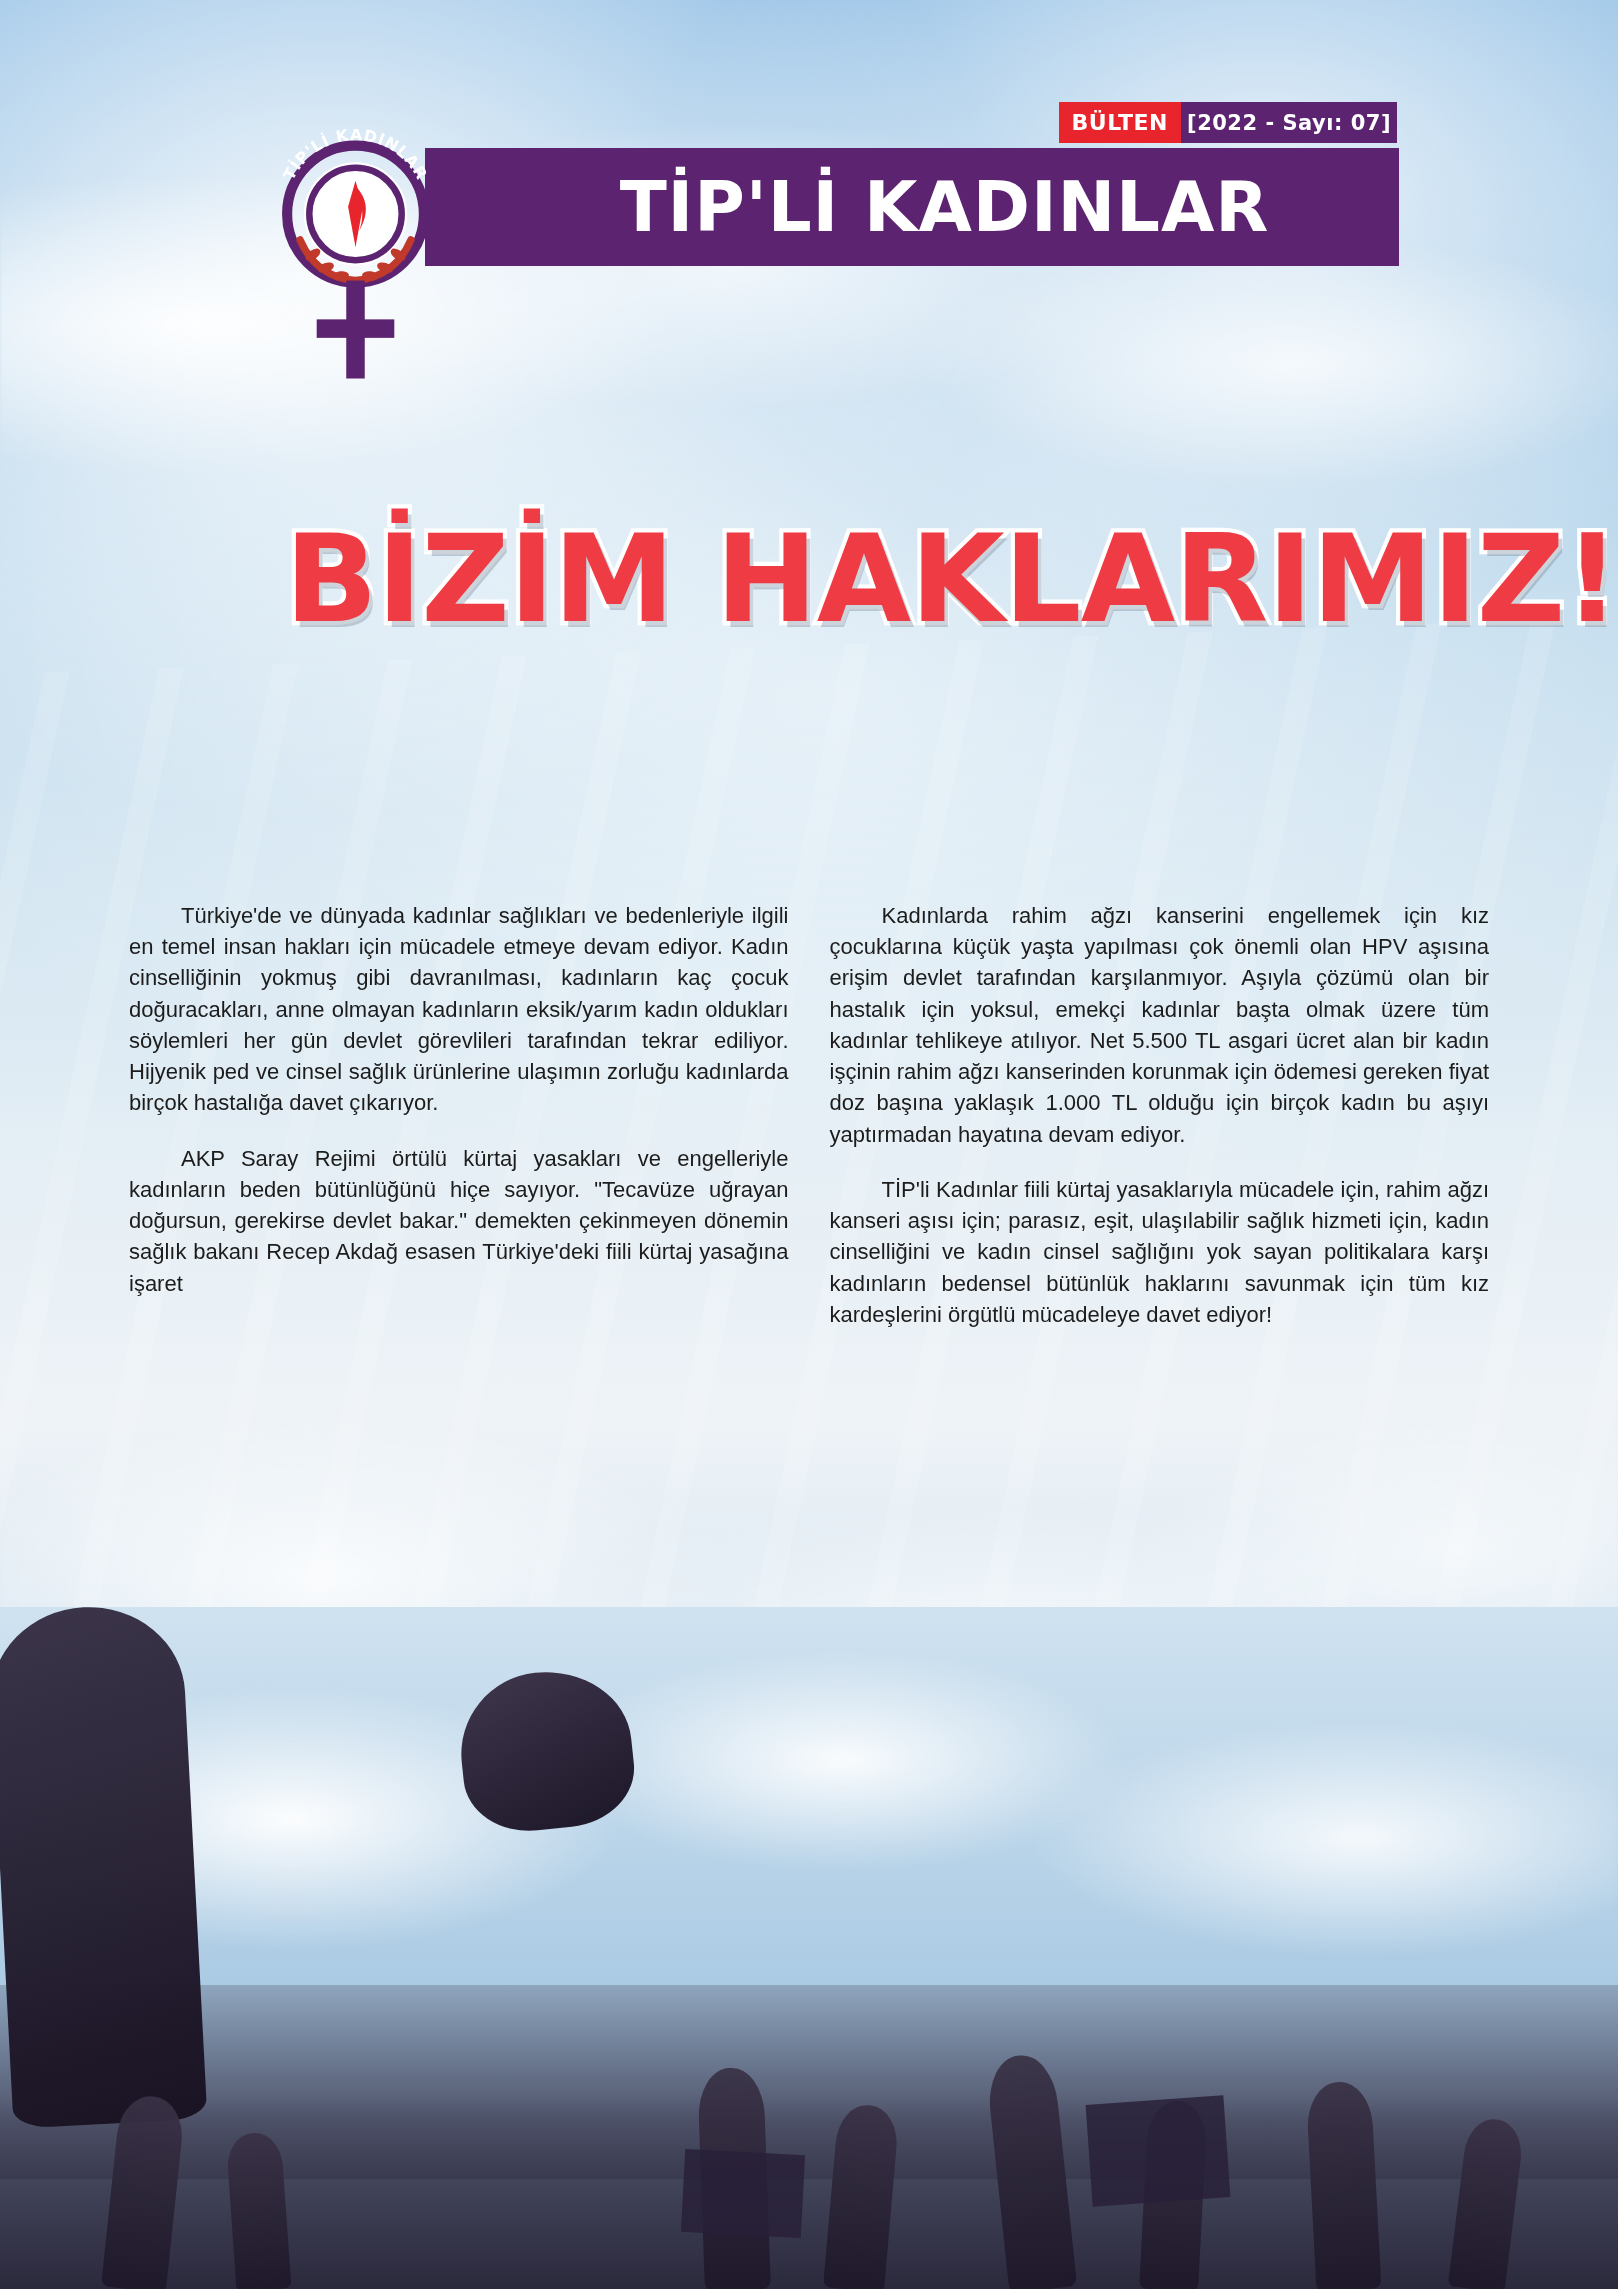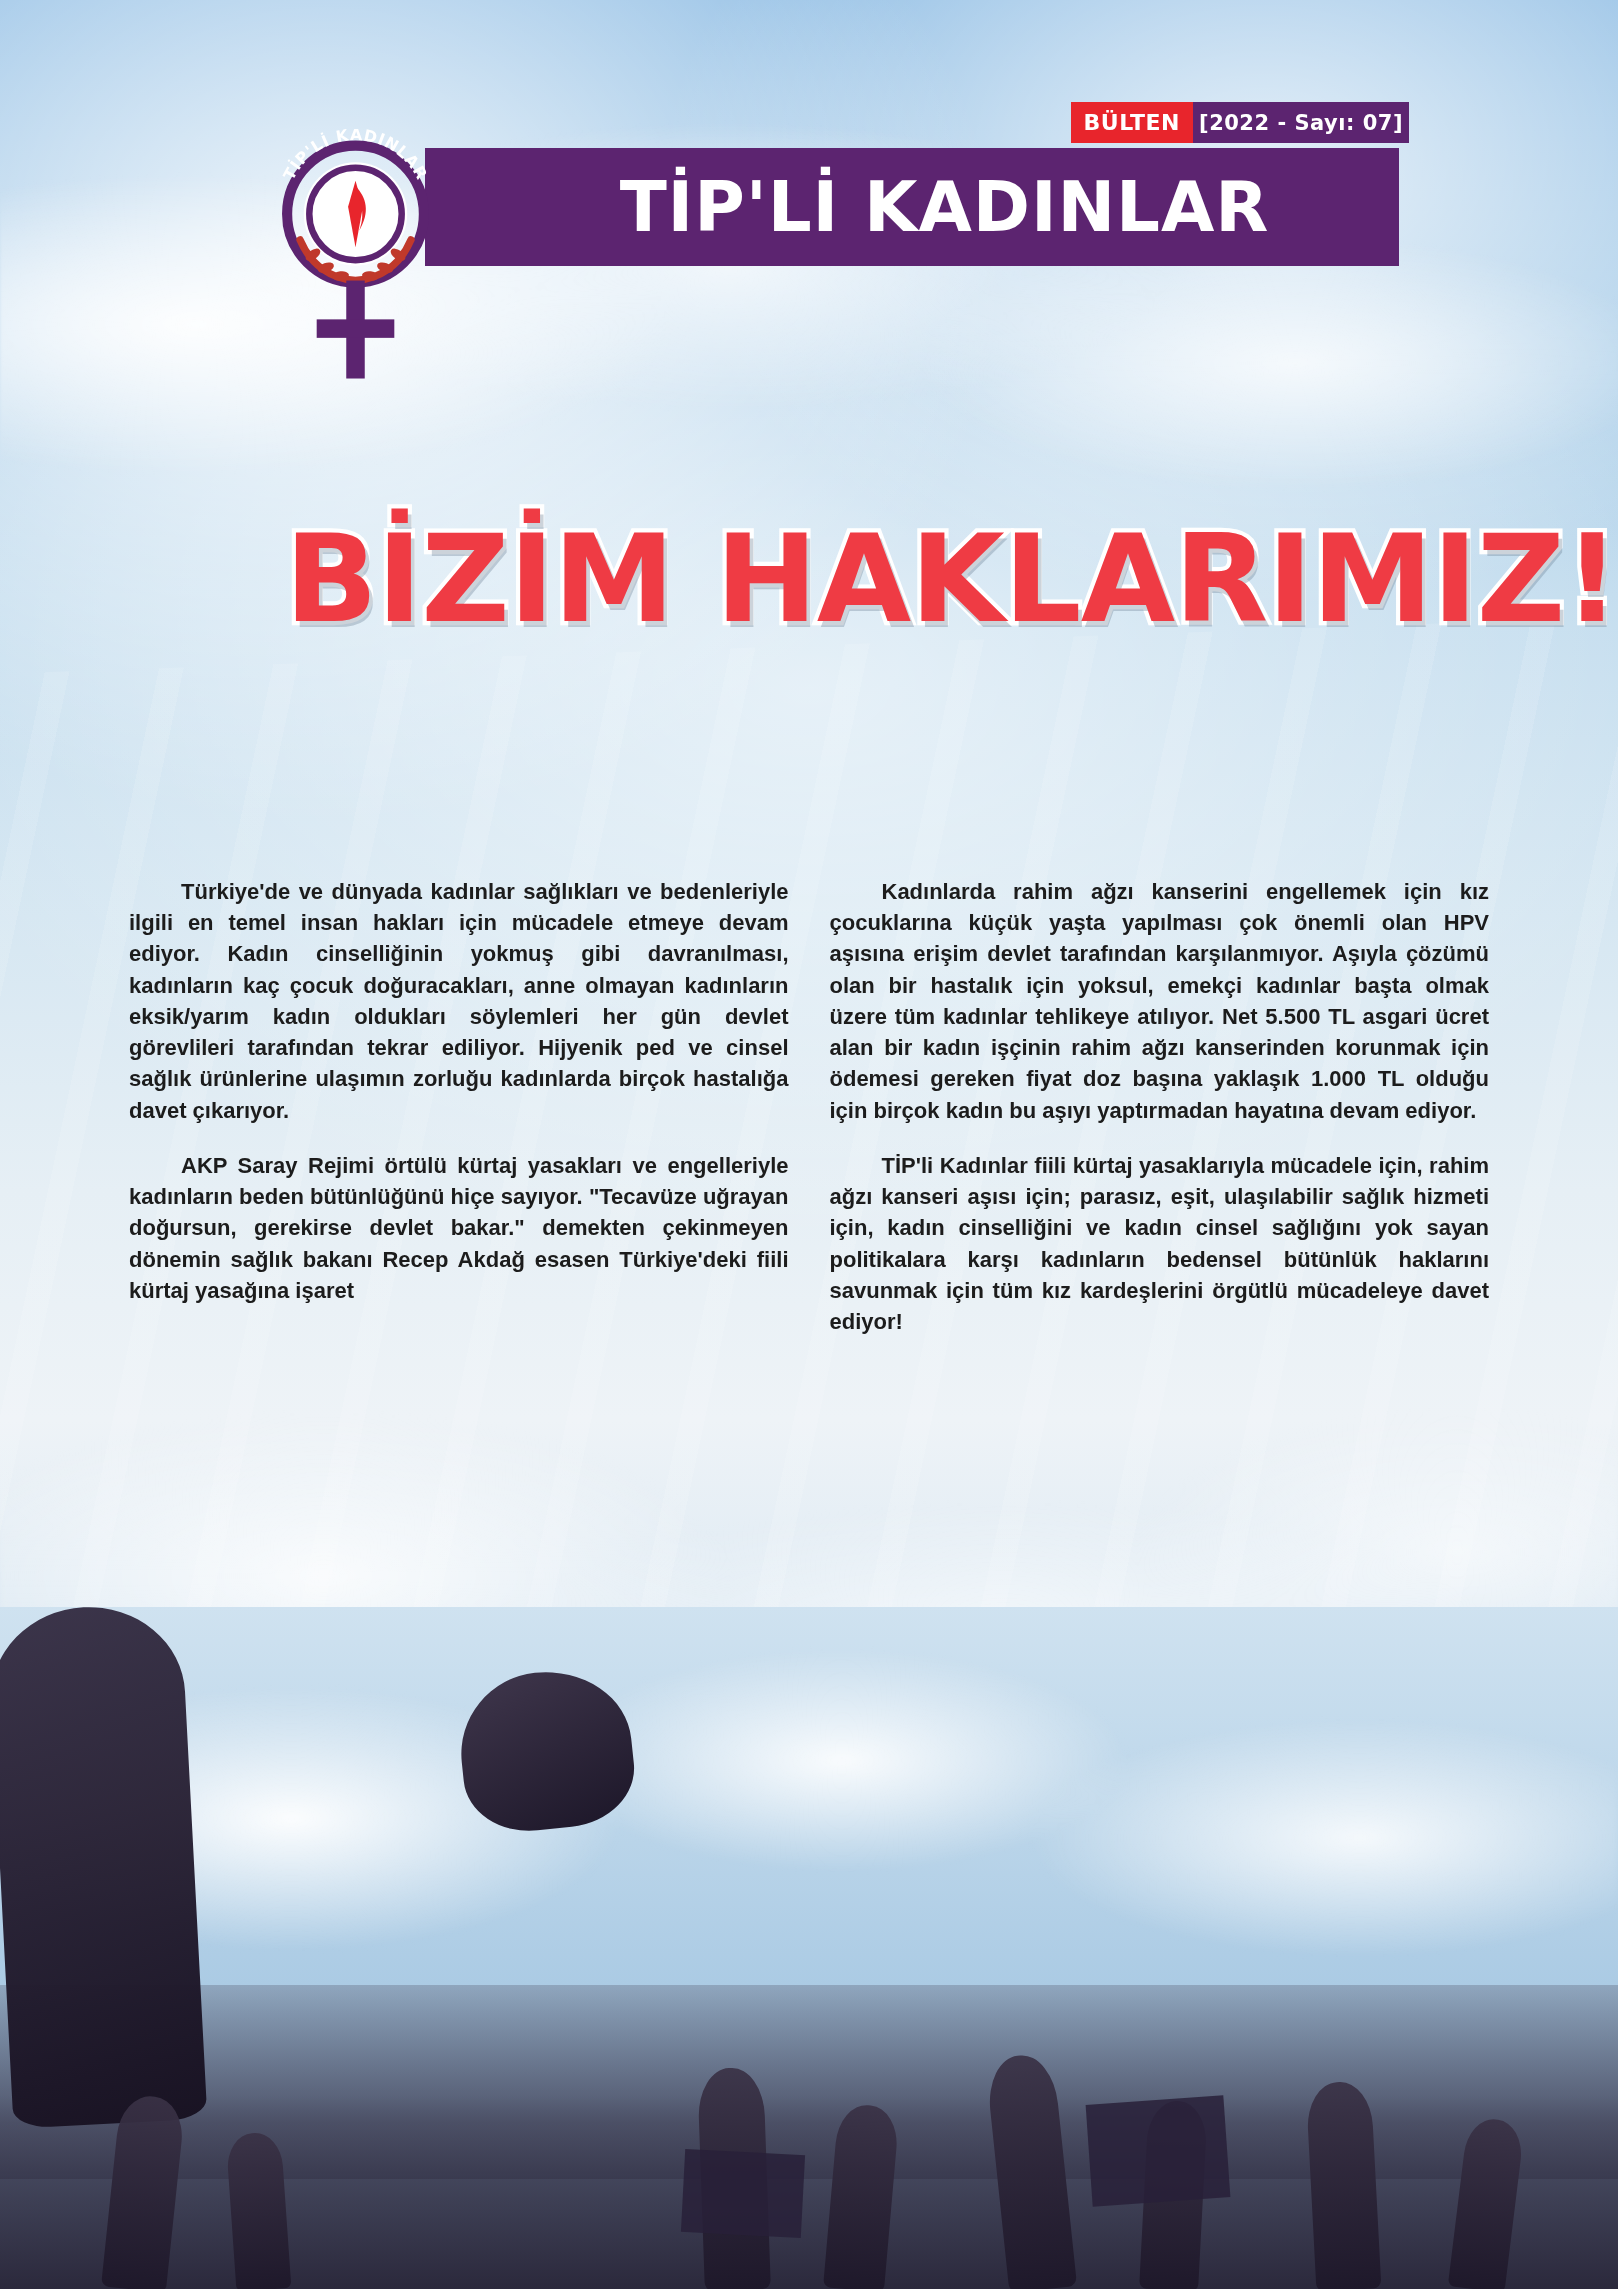--- a/index.html
+++ b/index.html
@@ -82,21 +82,21 @@
     font-size: 69px;
     font-weight: bold;
     letter-spacing: 0.9px;
     font-family: "DejaVu Sans", sans-serif;
     white-space: nowrap;
     padding-left: 65px;
   }
 
   .bulletin-tag {
     position: absolute;
-    right: 210px;
+    right: 222px;
     top: 102px;
     display: flex;
     align-items: stretch;
     height: 41px;
     font-family: "DejaVu Sans", sans-serif;
   }
   .bulletin-left {
     background: #e8252c;
     color: #ffffff;
     font-size: 22px;
@@ -150,25 +150,24 @@
   }
   .headline-line.l2 {
     font-size: 122px;
     text-align: right;
   }
 
   
   .article {
     position: absolute;
     left: 129px;
-    top: 876px;
+    top: 900px;
     width: 1360px;
     display: flex;
     gap: 41px;
-    font-weight: bold;
   }
   .col {
     width: 660px;
   }
   .col p {
     margin: 0 0 24px 0;
     font-family: "Liberation Sans", sans-serif;
     font-size: 22px;
     line-height: 1.42;
     color: #1c1c1c;

